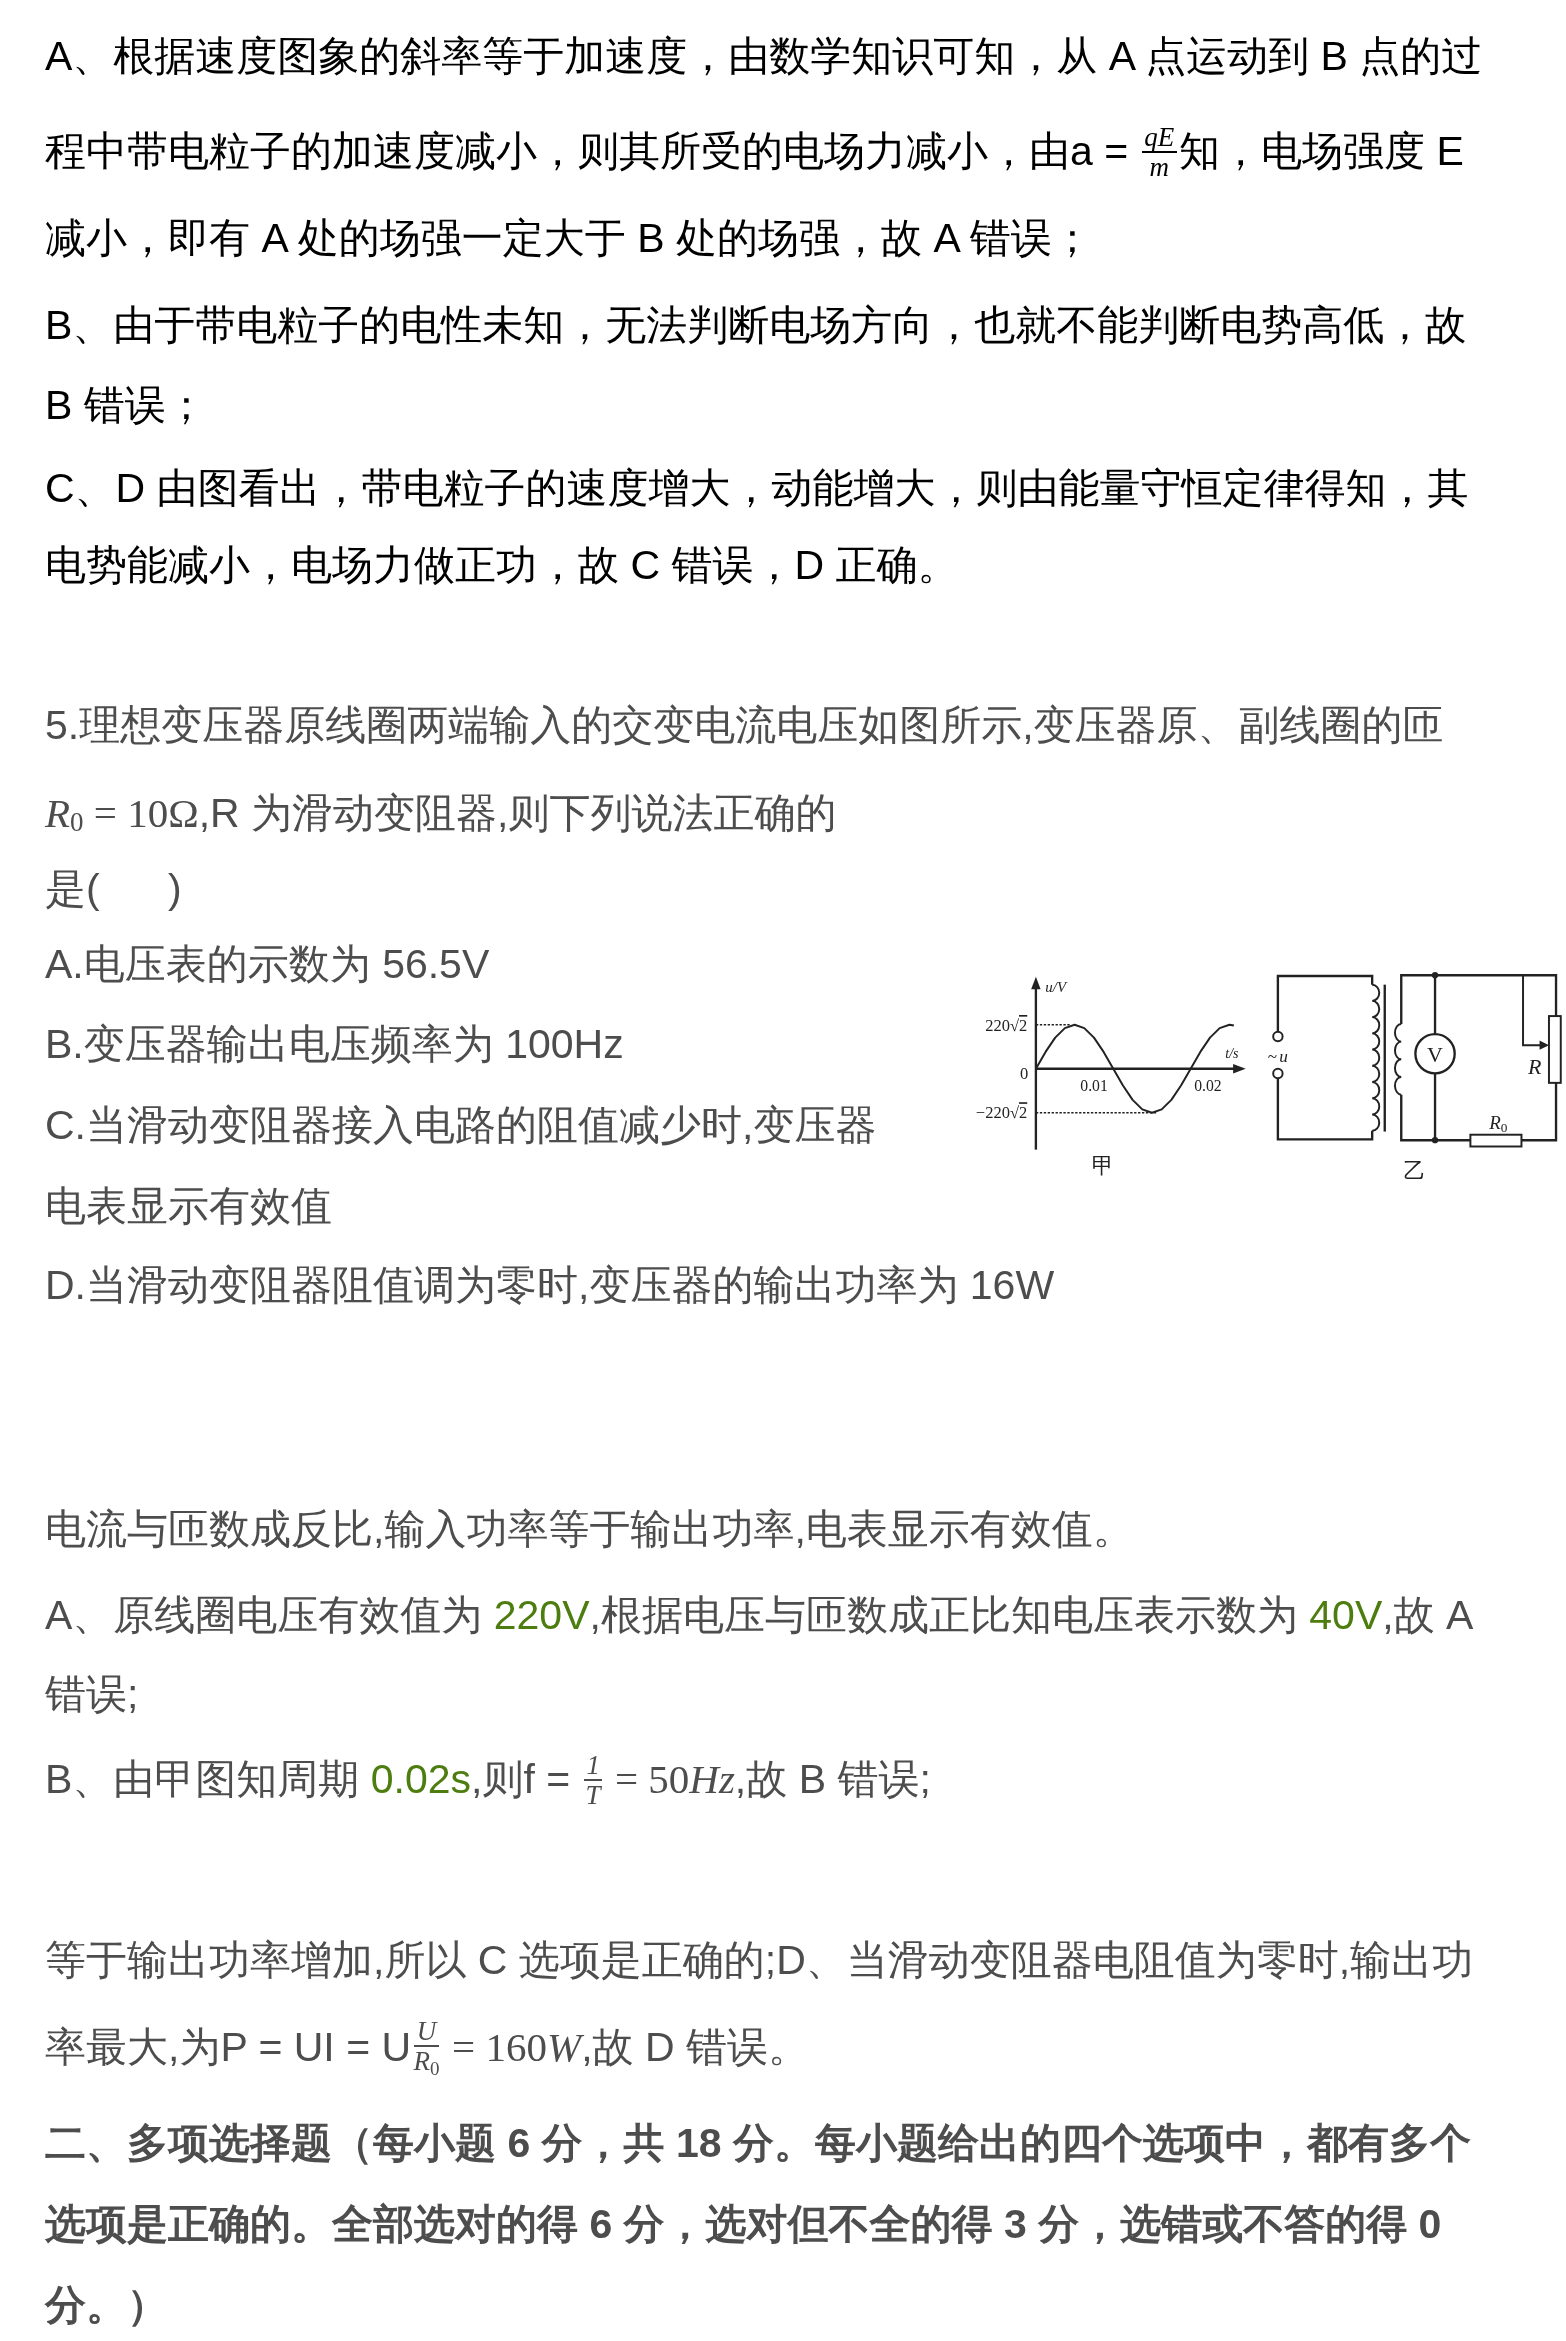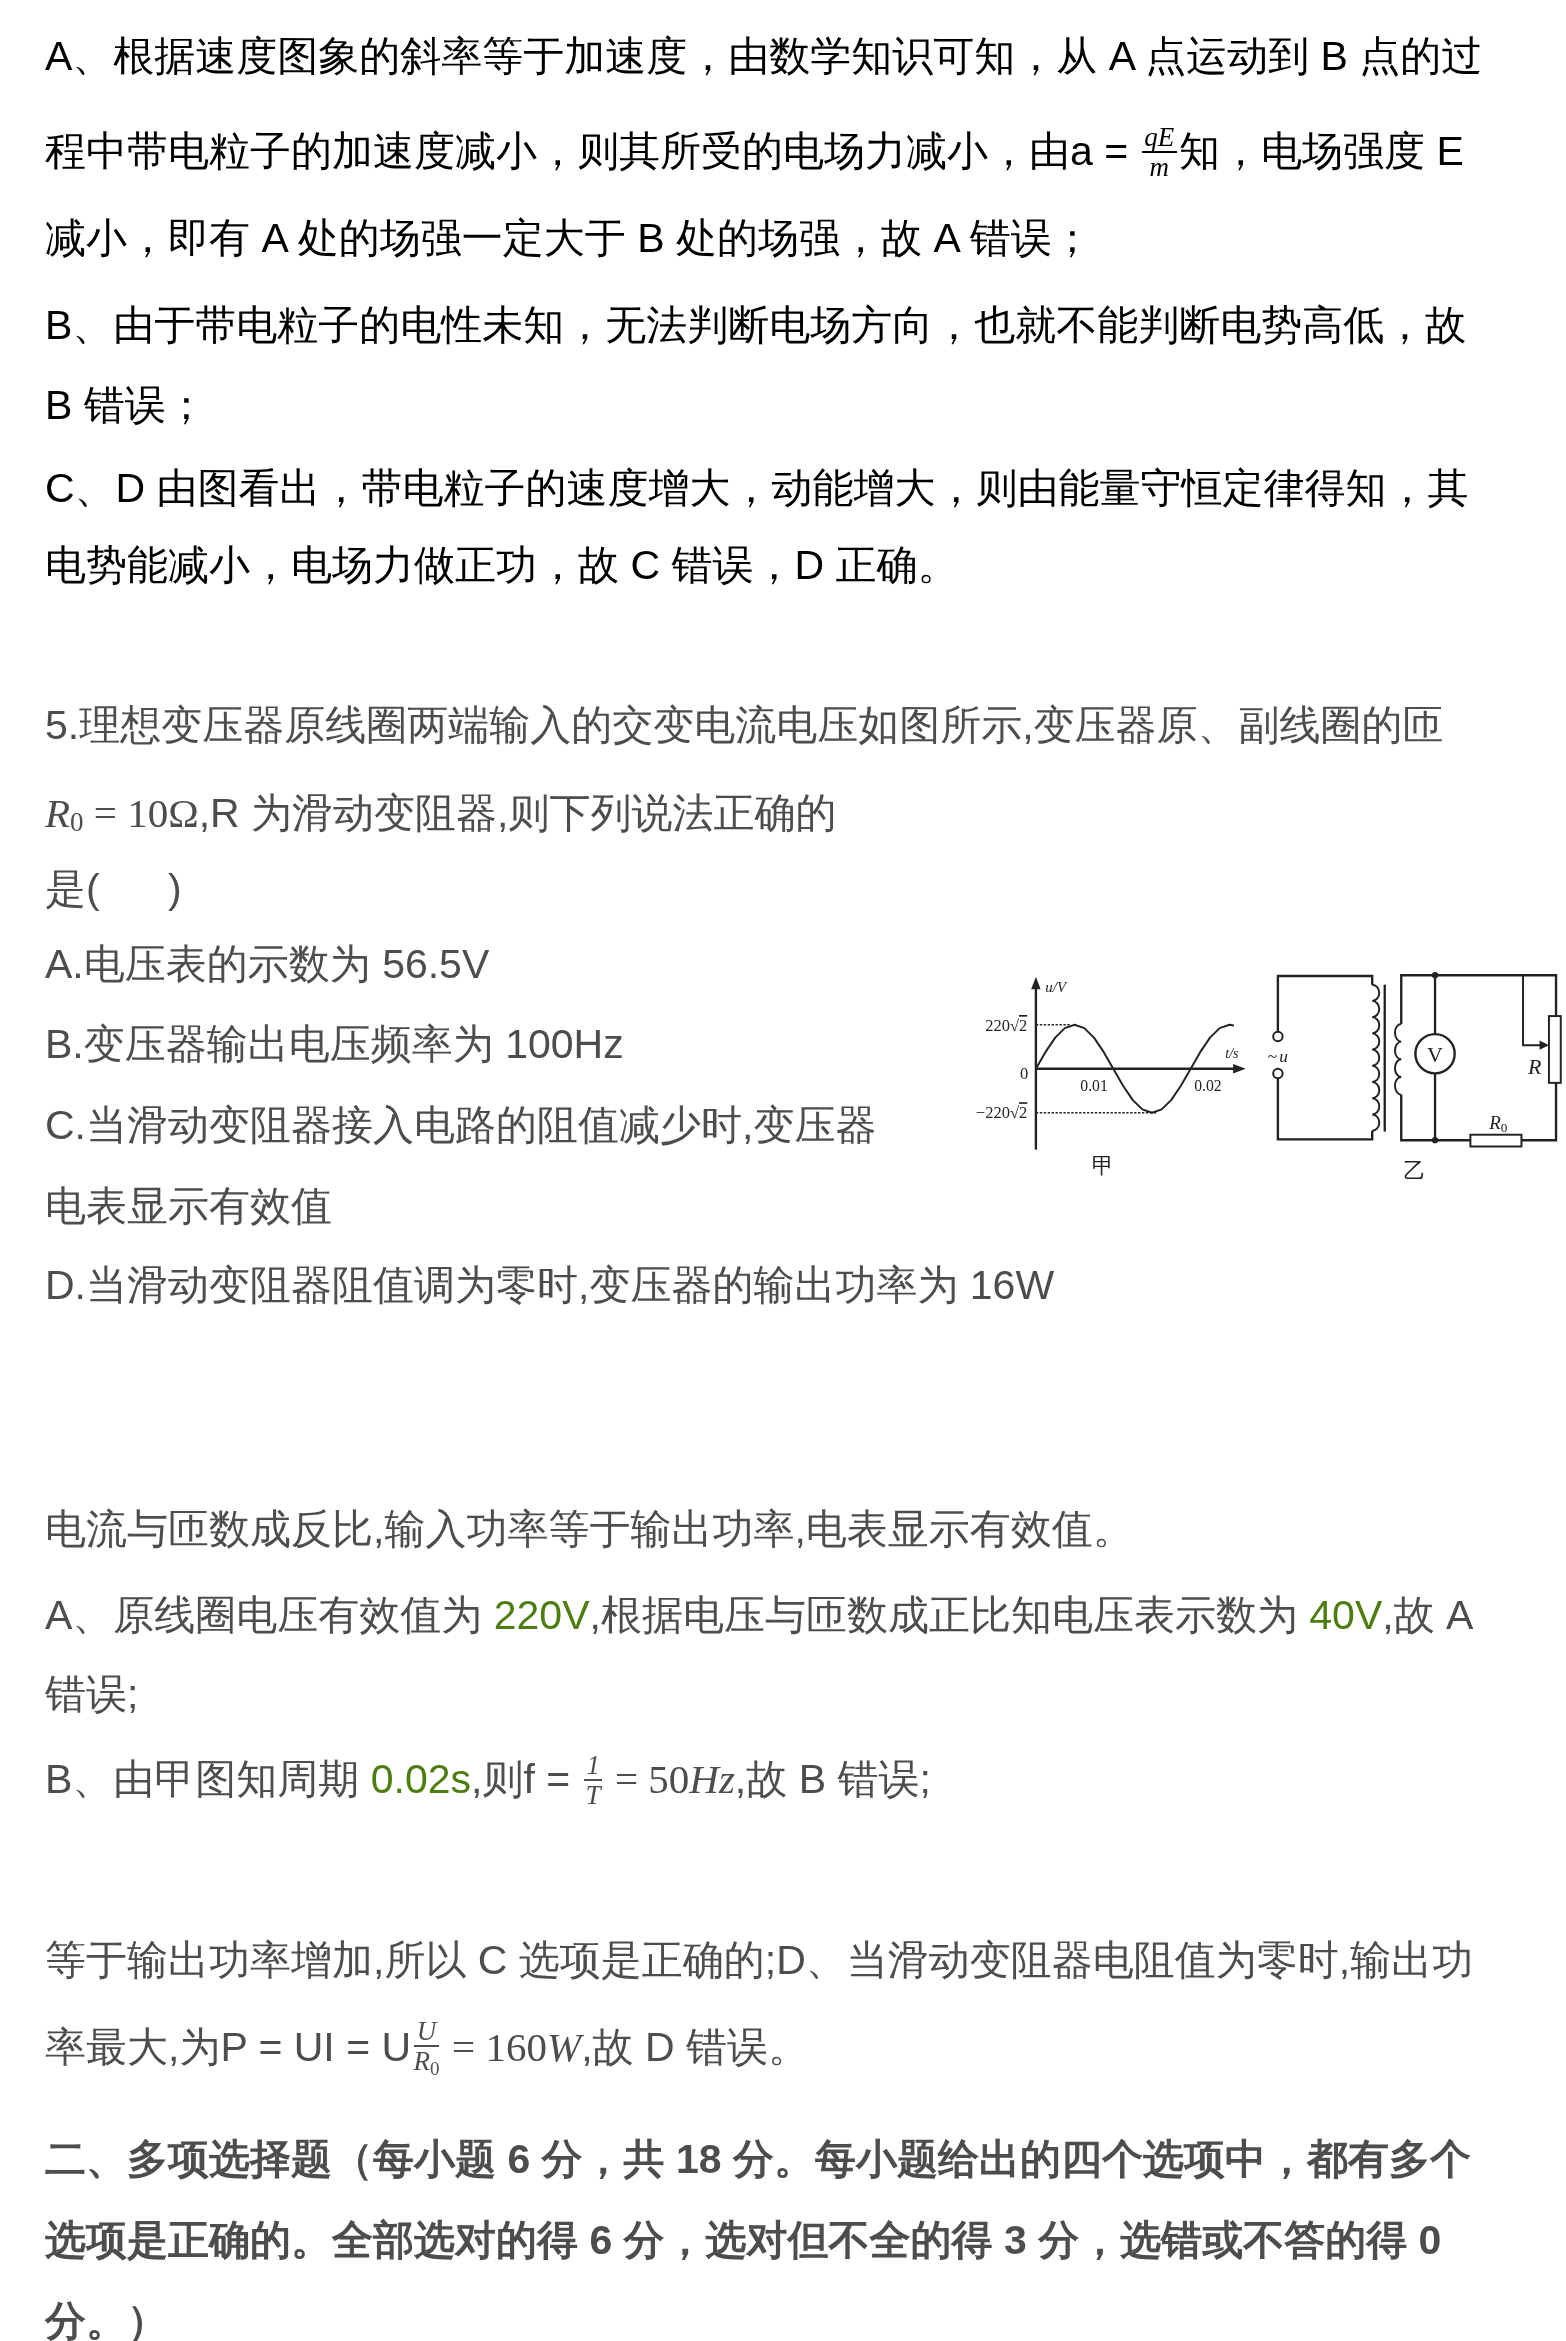--- a/index.html
+++ b/index.html
@@ -7,21 +7,21 @@
     position:relative; width:1566px; height:2342px; overflow:hidden;
     background:#ffffff; font-family:"Liberation Sans", sans-serif; font-size:41px;
   }
   .ln {
     position:absolute; left:45px; height:47px;
     display:flex; align-items:center; white-space:nowrap;
   }
   .ln > span { white-space:pre; line-height:47px; }
   .k { color:#000000; }
   .g { color:#4d4d4d; }
-  .b { font-weight:bold;margin-top:16px; }
+  .b { font-weight:bold; }
   .blk { color:#4d7c0f; }
   .m { font-family:"Liberation Serif", serif; }
   .i { font-style:italic; }
   .sub { font-family:"Liberation Serif", serif; font-size:27px; position:relative; top:9.4px; }
   .frac {
     display:flex; flex-direction:column; align-items:center;
     font-family:"Liberation Serif", serif; font-style:italic; font-size:27px;
     margin:0 2.4px; white-space:pre;
   }
   .frac .num { display:block; line-height:28px; border-bottom:2.4px solid currentColor; padding:0 2.4px; }

